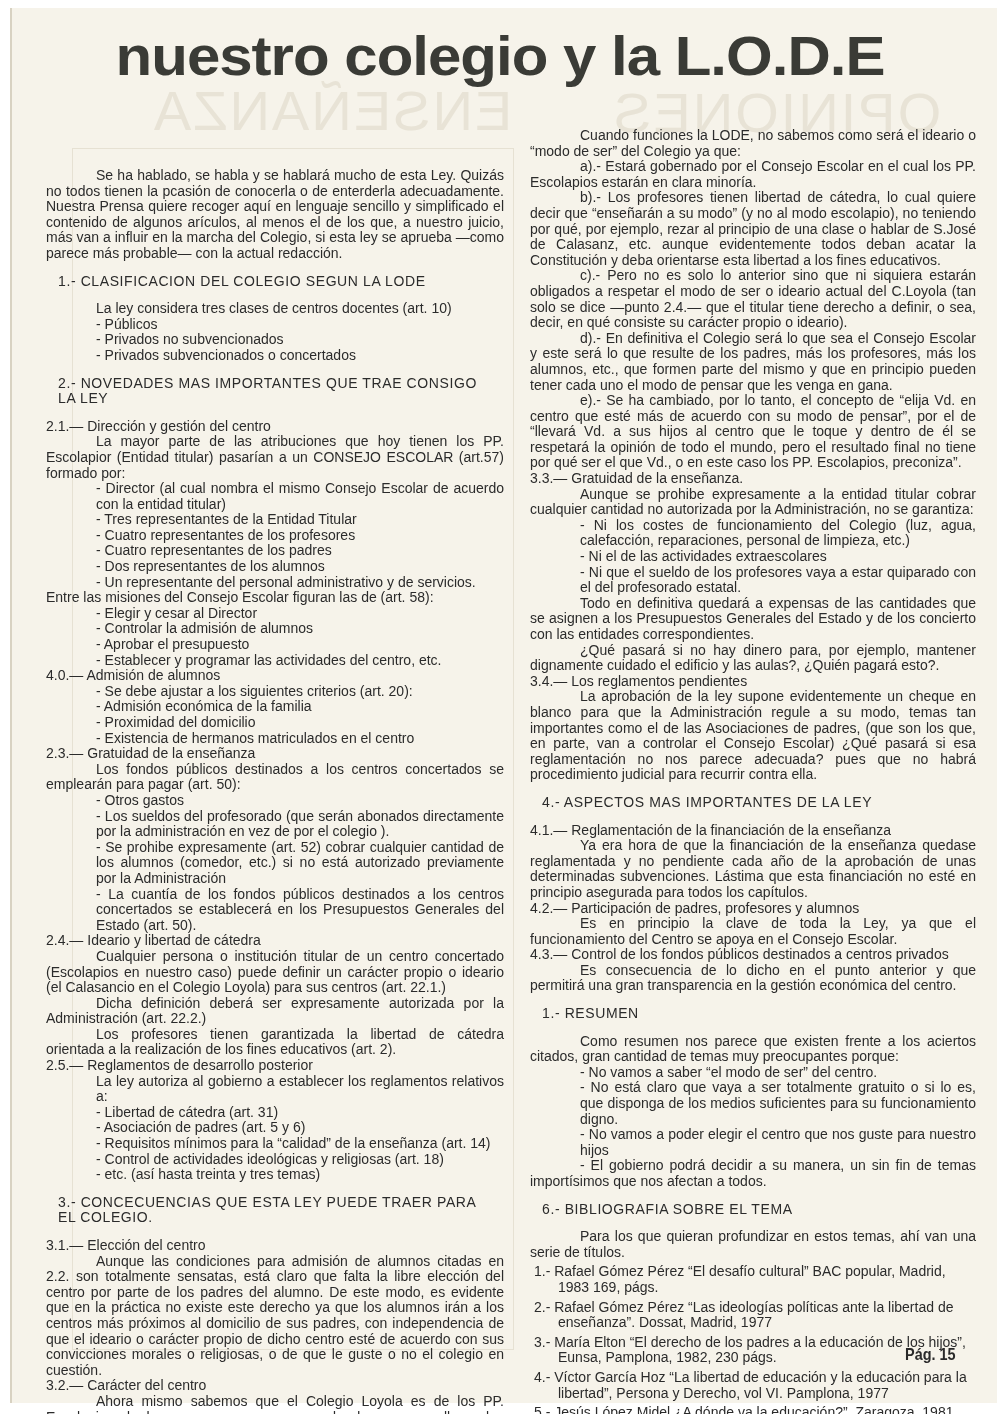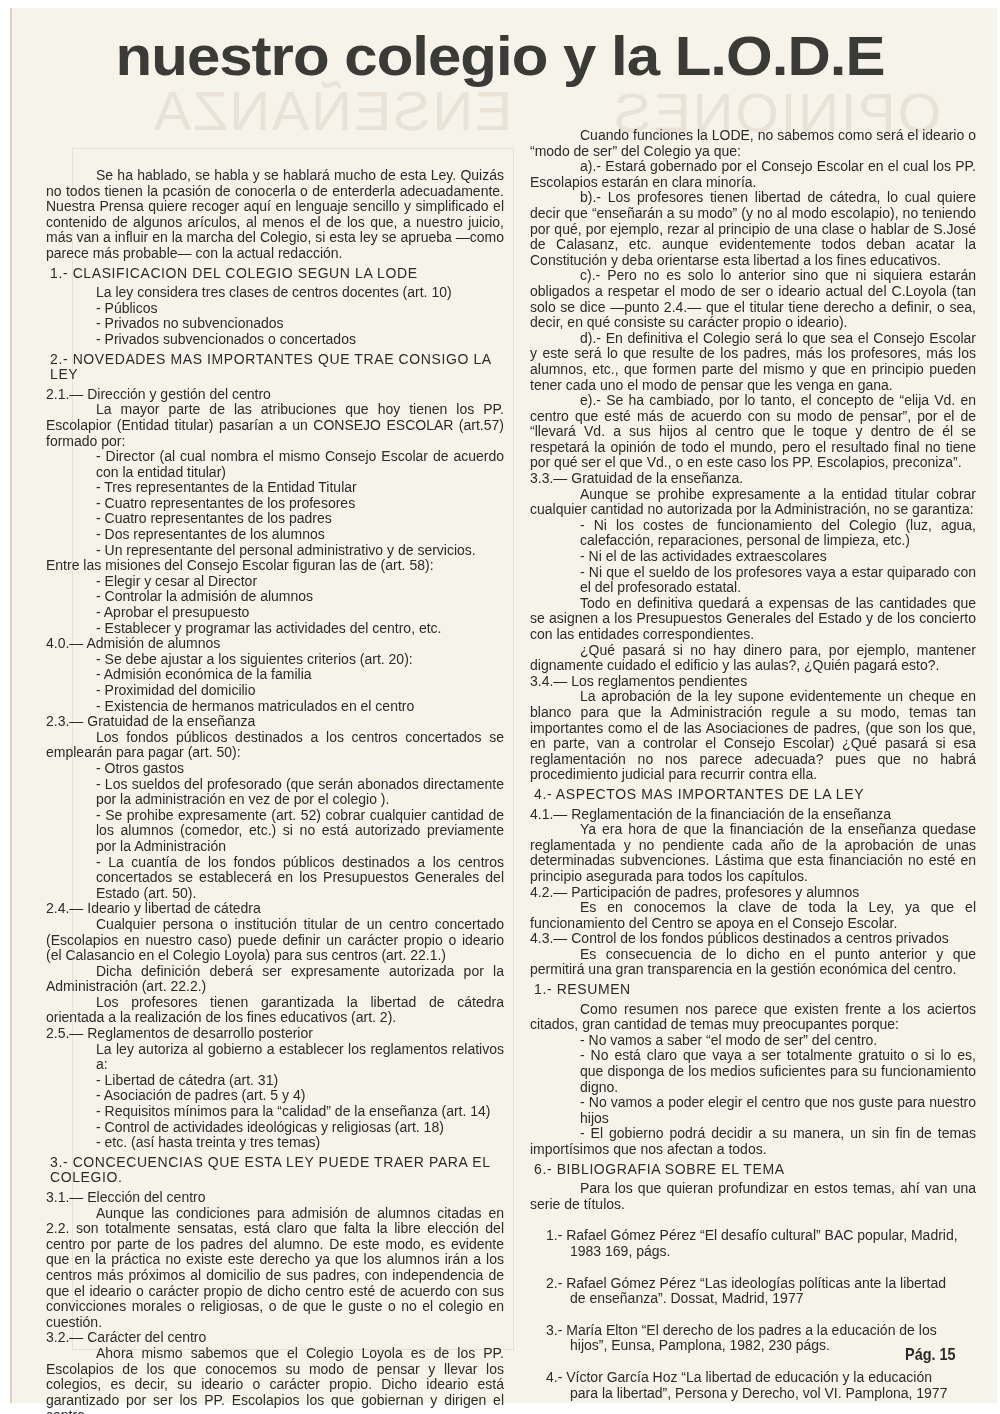--- a/index.html
+++ b/index.html
@@ -33,22 +33,22 @@
   .col {
     position: absolute; top: 0; font-size: 14px; line-height: 15.6px;
     font-family: Liberation Sans, sans-serif; color: #2b2b2b;
   }
   .col-left { left: 46px; width: 458px; top: 168px; }
   .col-right { left: 530px; width: 446px; top: 128px; }
   .p { margin: 0; text-align: justify; }
   .ind { text-indent: 50px; }
   .sub { padding-left: 50px; }
   .subi { padding-left: 50px; text-align: justify; }
-  .h { margin: 4px; letter-spacing: 0.6px; }
-  .ref { padding-left: 24px; text-indent: -24px; margin: 16px; }
+  .h { margin: 12px; letter-spacing: 0.6px; }
+  .ref { padding-left: 24px; text-indent: -24px; margin: 4px; }
   .pagenum {
     position: absolute; left: 905px; top: 1345px; font-weight: 700;
     font-size: 17px; color: #2a2a2a; transform: scaleX(0.85); transform-origin: left;
   }
 </style>
 </head>
 <body>
 
 <div class="page">
   <div class="ghost ghost-1">ENSEÑANZA</div>
@@ -96,21 +96,21 @@
   <p class="p subi">- La cuantía de los fondos públicos destinados a los centros concertados se establecerá en los Presupuestos Generales del Estado (art. 50).</p>
 
   <p class="p">2.4.— Ideario y libertad de cátedra</p>
   <p class="p ind">Cualquier persona o institución titular de un centro concertado (Escolapios en nuestro caso) puede definir un carácter propio o ideario (el Calasancio en el Colegio Loyola) para sus centros (art. 22.1.)</p>
   <p class="p ind">Dicha definición deberá ser expresamente autorizada por la Administración (art. 22.2.)</p>
   <p class="p ind">Los profesores tienen garantizada la libertad de cátedra orientada a la realización de los fines educativos (art. 2).</p>
 
   <p class="p">2.5.— Reglamentos de desarrollo posterior</p>
   <p class="p sub">La ley autoriza al gobierno a establecer los reglamentos relativos a:</p>
   <p class="p sub">- Libertad de cátedra (art. 31)</p>
-  <p class="p sub">- Asociación de padres (art. 5 y 4)</p>
+  <p class="p sub">- Asociación de padres (art. 5 y 6)</p>
   <p class="p sub">- Requisitos mínimos para la “calidad” de la enseñanza (art. 14)</p>
   <p class="p sub">- Control de actividades ideológicas y religiosas (art. 18)</p>
   <p class="p sub">- etc. (así hasta treinta y tres temas)</p>
 
   <p class="h">3.- CONCECUENCIAS QUE ESTA LEY PUEDE TRAER PARA EL COLEGIO.</p>
   <p class="p">3.1.— Elección del centro</p>
   <p class="p ind">Aunque las condiciones para admisión de alumnos citadas en 2.2. son totalmente sensatas, está claro que falta la libre elección del centro por parte de los padres del alumno. De este modo, es evidente que en la práctica no existe este derecho ya que los alumnos irán a los centros más próximos al domicilio de sus padres, con independencia de que el ideario o carácter propio de dicho centro esté de acuerdo con sus convicciones morales o religiosas, o de que le guste o no el colegio en cuestión.</p>
   <p class="p">3.2.— Carácter del centro</p>
   <p class="p ind">Ahora mismo sabemos que el Colegio Loyola es de los PP. Escolapios de los que conocemos su modo de pensar y llevar los colegios, es decir, su ideario o carácter propio. Dicho ideario está garantizado por ser los PP. Escolapios los que gobiernan y dirigen el centro.</p>
 </div>
@@ -131,21 +131,21 @@
   <p class="p ind">Todo en definitiva quedará a expensas de las cantidades que se asignen a los Presupuestos Generales del Estado y de los concierto con las entidades correspondientes.</p>
   <p class="p ind">¿Qué pasará si no hay dinero para, por ejemplo, mantener dignamente cuidado el edificio y las aulas?, ¿Quién pagará esto?.</p>
 
   <p class="p">3.4.— Los reglamentos pendientes</p>
   <p class="p ind">La aprobación de la ley supone evidentemente un cheque en blanco para que la Administración regule a su modo, temas tan importantes como el de las Asociaciones de padres, (que son los que, en parte, van a controlar el Consejo Escolar) ¿Qué pasará si esa reglamentación no nos parece adecuada? pues que no habrá procedimiento judicial para recurrir contra ella.</p>
 
   <p class="h">4.- ASPECTOS MAS IMPORTANTES DE LA LEY</p>
   <p class="p">4.1.— Reglamentación de la financiación de la enseñanza</p>
   <p class="p ind">Ya era hora de que la financiación de la enseñanza quedase reglamentada y no pendiente cada año de la aprobación de unas determinadas subvenciones. Lástima que esta financiación no esté en principio asegurada para todos los capítulos.</p>
   <p class="p">4.2.— Participación de padres, profesores y alumnos</p>
-  <p class="p ind">Es en conocemos la clave de toda la Ley, ya que el funcionamiento del Centro se apoya en el Consejo Escolar.</p>
+  <p class="p ind">Es en principio la clave de toda la Ley, ya que el funcionamiento del Centro se apoya en el Consejo Escolar.</p>
   <p class="p">4.3.— Control de los fondos públicos destinados a centros privados</p>
   <p class="p ind">Es consecuencia de lo dicho en el punto anterior y que permitirá una gran transparencia en la gestión económica del centro.</p>
 
   <p class="h">1.- RESUMEN</p>
   <p class="p ind">Como resumen nos parece que existen frente a los aciertos citados, gran cantidad de temas muy preocupantes porque:</p>
   <p class="p sub">- No vamos a saber “el modo de ser” del centro.</p>
   <p class="p subi">- No está claro que vaya a ser totalmente gratuito o si lo es, que disponga de los medios suficientes para su funcionamiento digno.</p>
   <p class="p subi">- No vamos a poder elegir el centro que nos guste para nuestro hijos</p>
   <p class="p ind">- El gobierno podrá decidir a su manera, un sin fin de temas importísimos que nos afectan a todos.</p>
 

